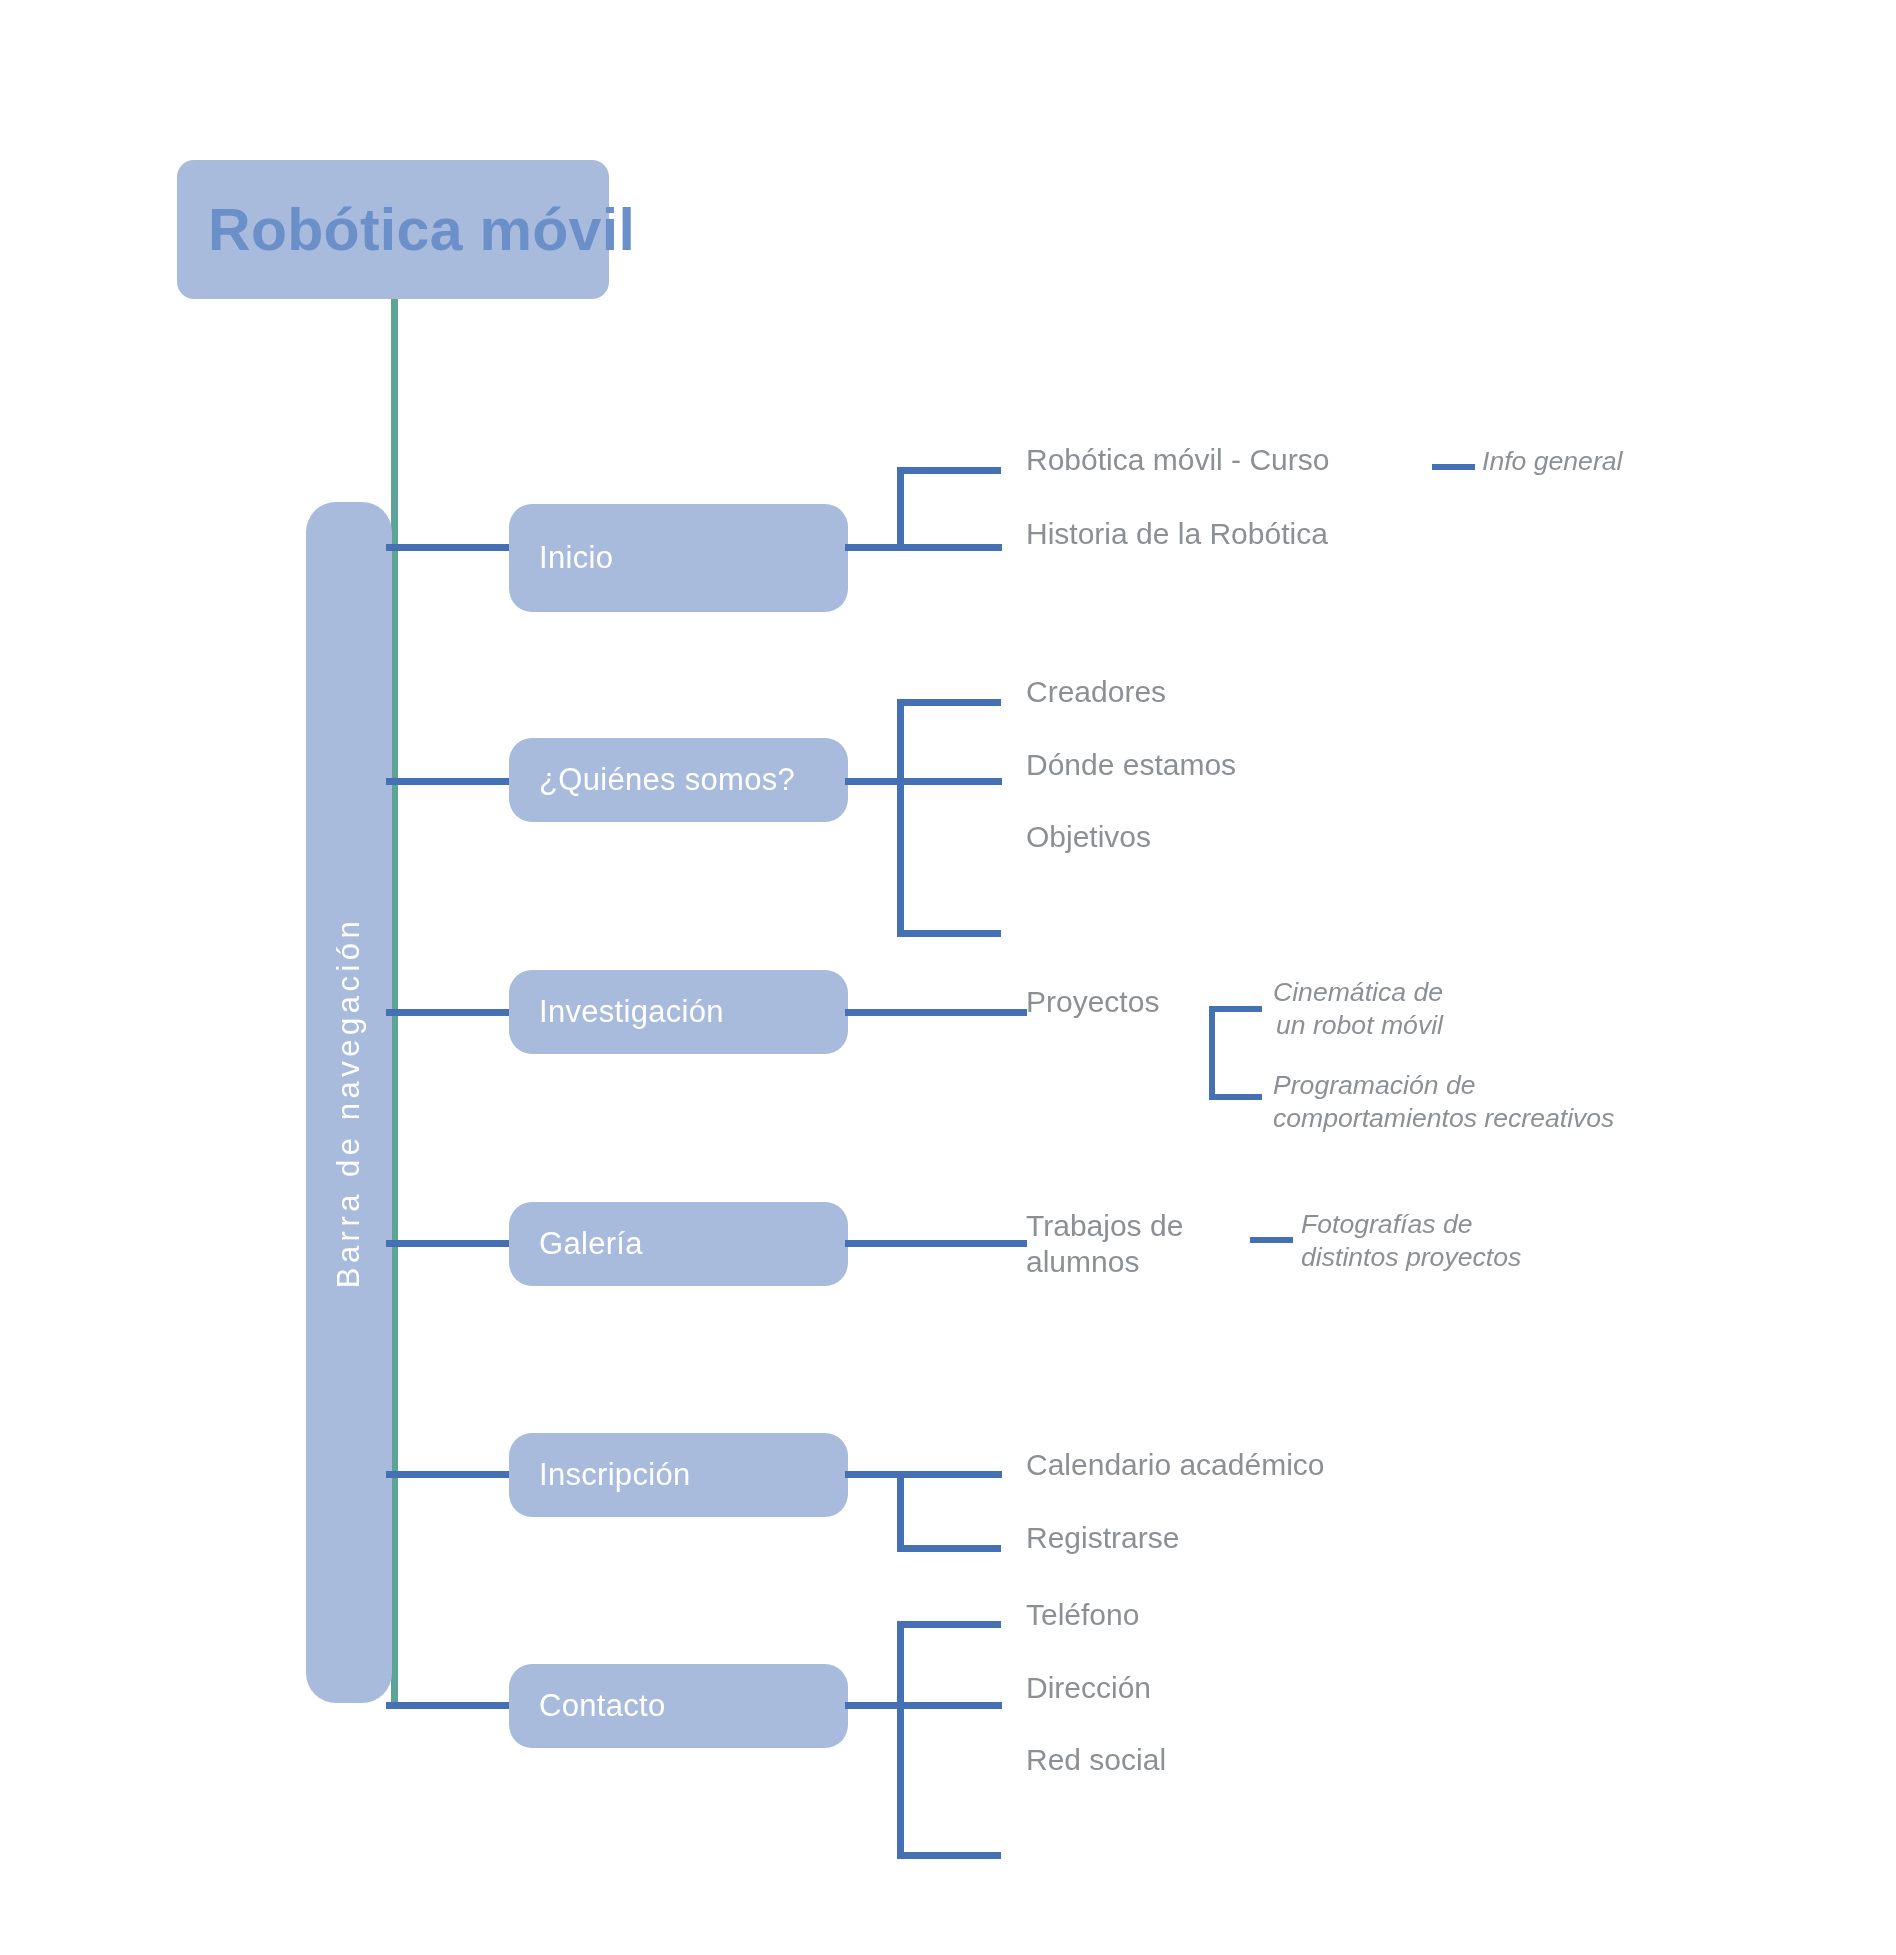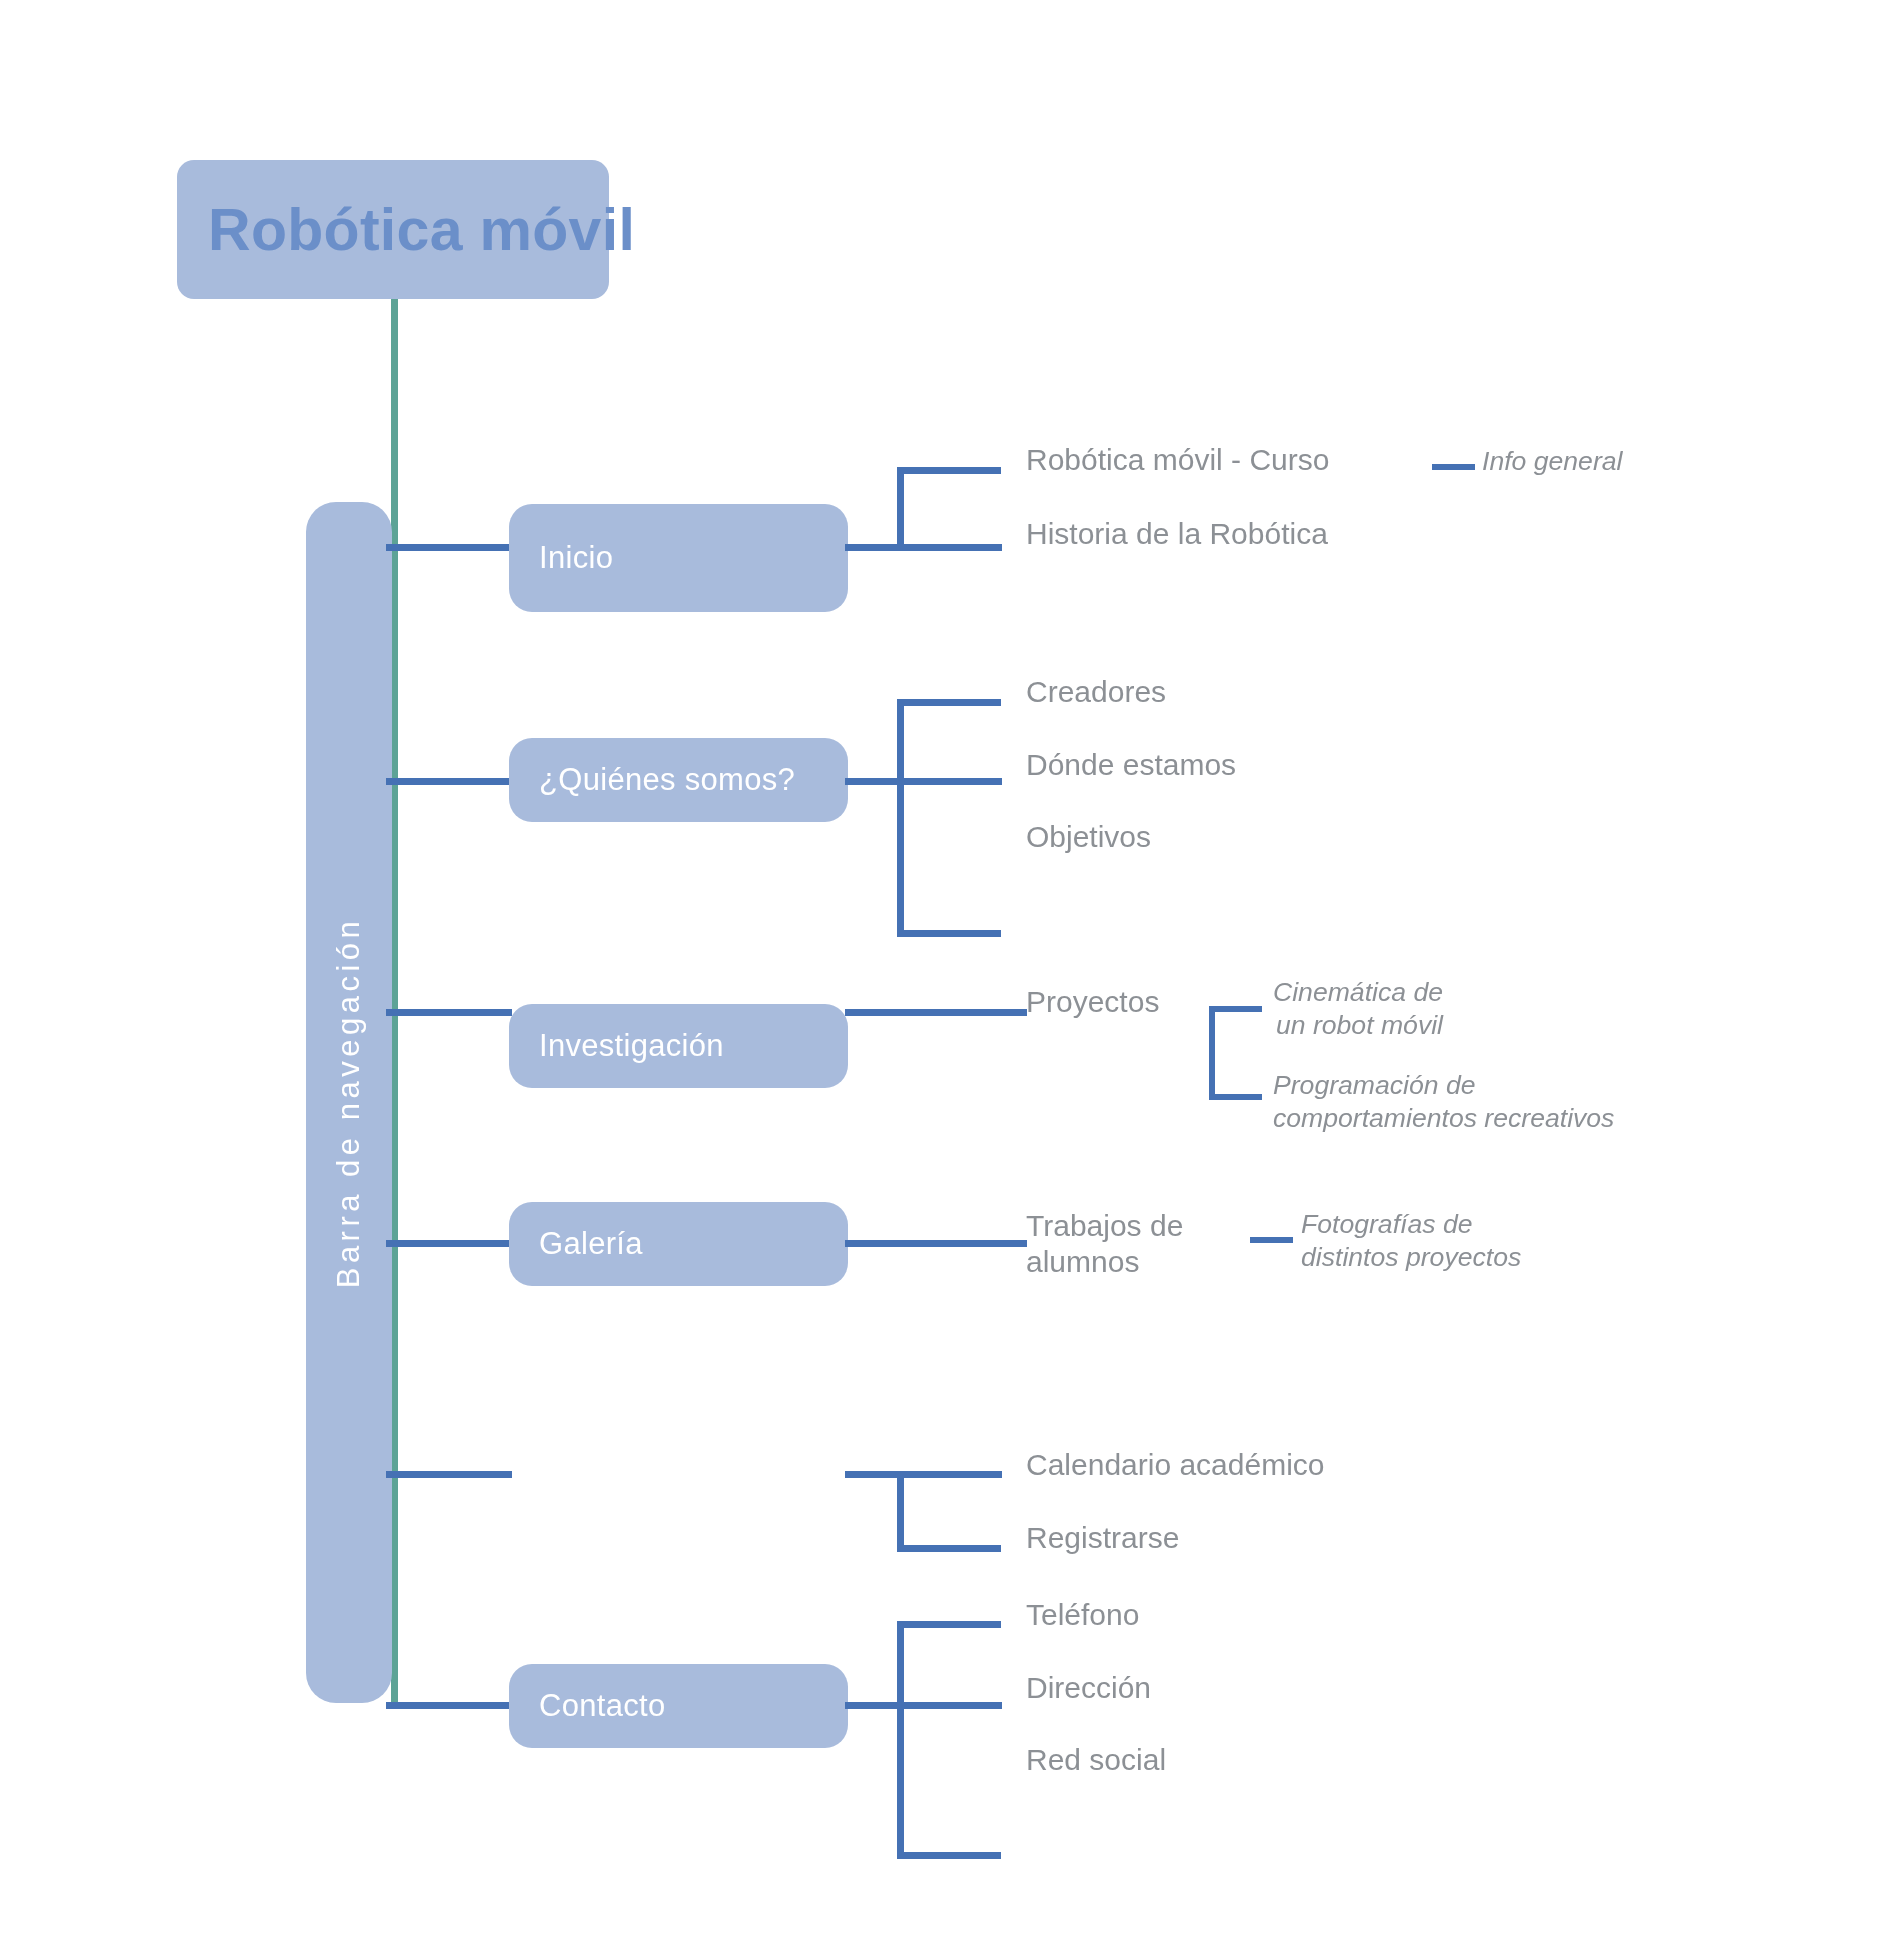--- a/index.html
+++ b/index.html
@@ -142,21 +142,21 @@
   </div>
   <div class="hline" style="left:845px; top:778px; width:157px;"></div>
   <div class="vline" style="left:897px; top:699px; height:238px;"></div>
   <div class="hline" style="left:897px; top:699px; width:104px;"></div>
   <div class="hline" style="left:897px; top:930px; width:104px;"></div>
   <div class="leaf" style="left:1026px; top:674px;">Creadores</div>
   <div class="leaf" style="left:1026px; top:747px;">Dónde estamos</div>
   <div class="leaf" style="left:1026px; top:819px;">Objetivos</div>
 
   <div class="hline" style="left:386px; top:1009px; width:126px;"></div>
-  <div class="node" style="left:509px; top:1004px; width:339px; height:84px;">
+  <div class="node" style="left:509px; top:970px; width:339px; height:84px;">
     <span class="node-label">Investigación</span>
   </div>
   <div class="hline" style="left:845px; top:1009px; width:182px;"></div>
   <div class="leaf" style="left:1026px; top:984px;">Proyectos</div>
 
   <div class="vline thin" style="left:1209px; top:1006px; height:93px;"></div>
   <div class="hline thin" style="left:1209px; top:1006px; width:53px;"></div>
   <div class="hline thin" style="left:1209px; top:1094px; width:53px;"></div>
   <div class="leaf ital" style="left:1273px; top:976px;text-align:right;">Cinemática de
 un robot móvil</div>
@@ -168,20 +168,23 @@
     <span class="node-label">Galería</span>
   </div>
   <div class="hline" style="left:845px; top:1240px; width:182px;"></div>
   <div class="leaf" style="left:1026px; top:1208px;">Trabajos de
 alumnos</div>
   <div class="hline thin" style="left:1250px; top:1237px; width:43px;"></div>
   <div class="leaf ital" style="left:1301px; top:1208px;">Fotografías de
 distintos proyectos</div>
 
   <div class="hline" style="left:386px; top:1471px; width:126px;"></div>
+  <div class="node" style="left:509px; top:1433px; width:339px; height:84px;">
+    <span class="node-label">Inscripción</span>
+  </div>
   <div class="hline" style="left:845px; top:1471px; width:157px;"></div>
   <div class="vline" style="left:897px; top:1471px; height:80px;"></div>
   <div class="hline" style="left:897px; top:1545px; width:104px;"></div>
   <div class="leaf" style="left:1026px; top:1447px;">Calendario académico</div>
   <div class="leaf" style="left:1026px; top:1520px;">Registrarse</div>
 
   <div class="hline" style="left:386px; top:1702px; width:126px;"></div>
   <div class="node" style="left:509px; top:1664px; width:339px; height:84px;">
     <span class="node-label">Contacto</span>
   </div>

